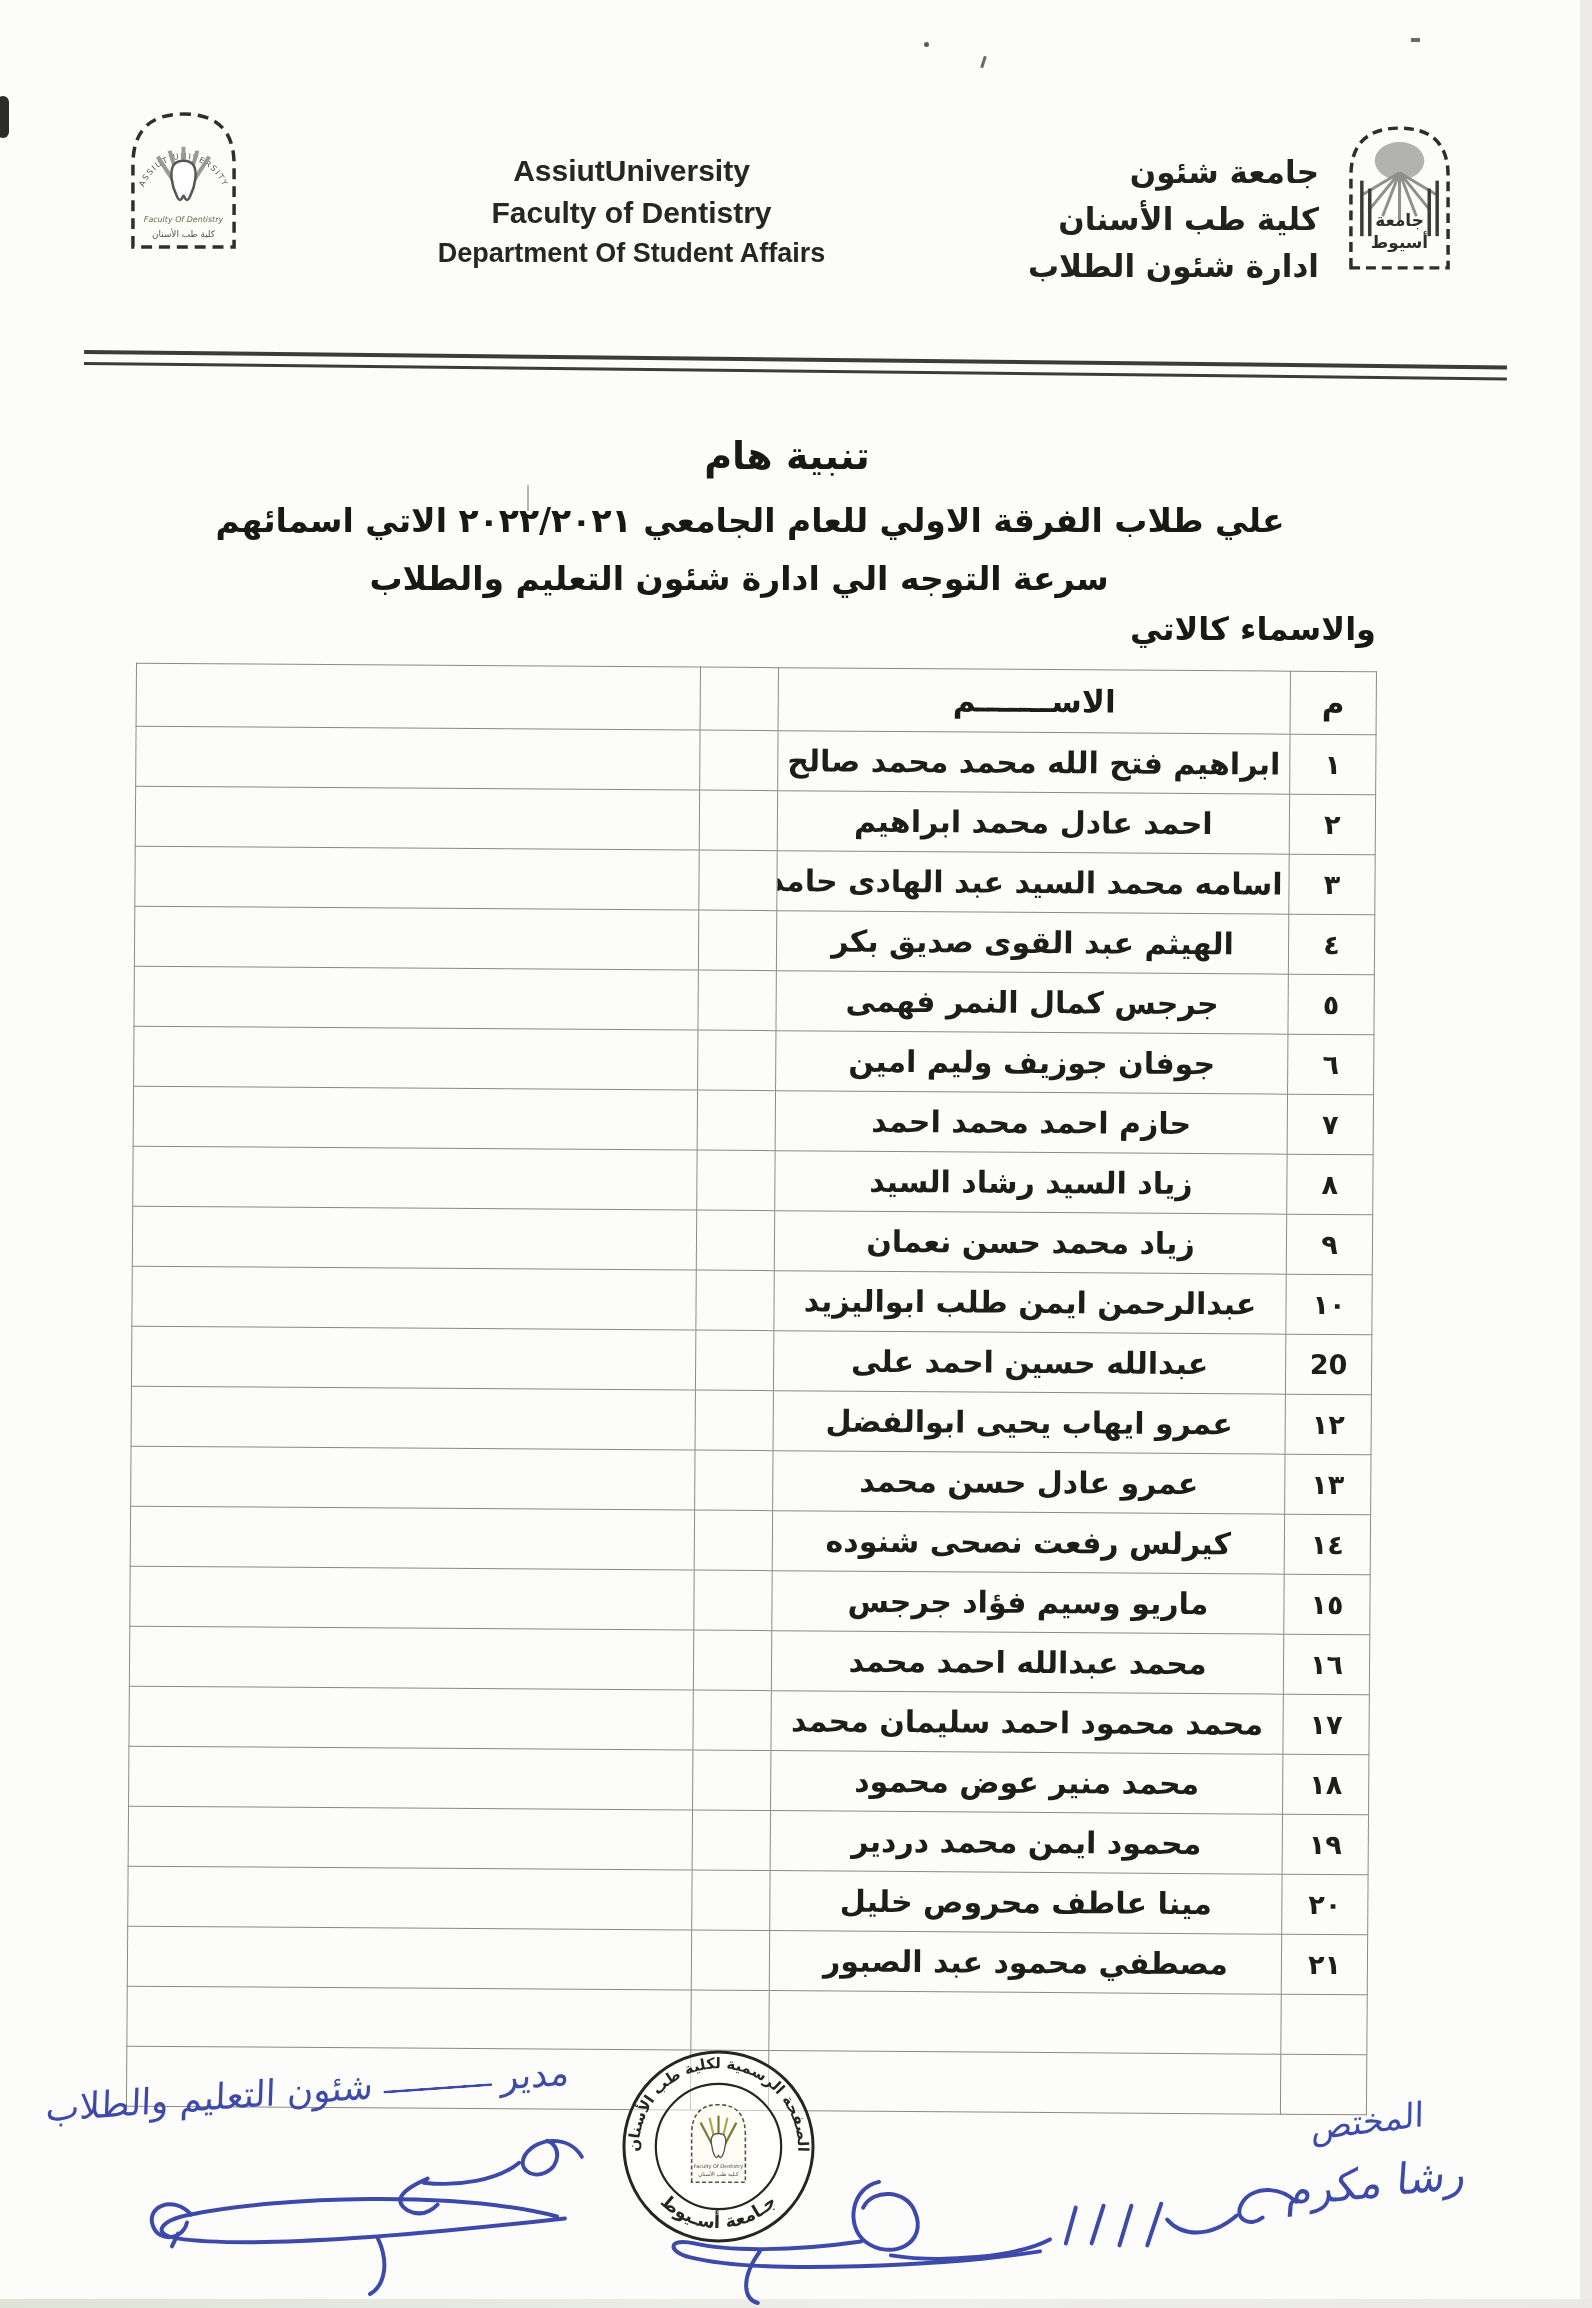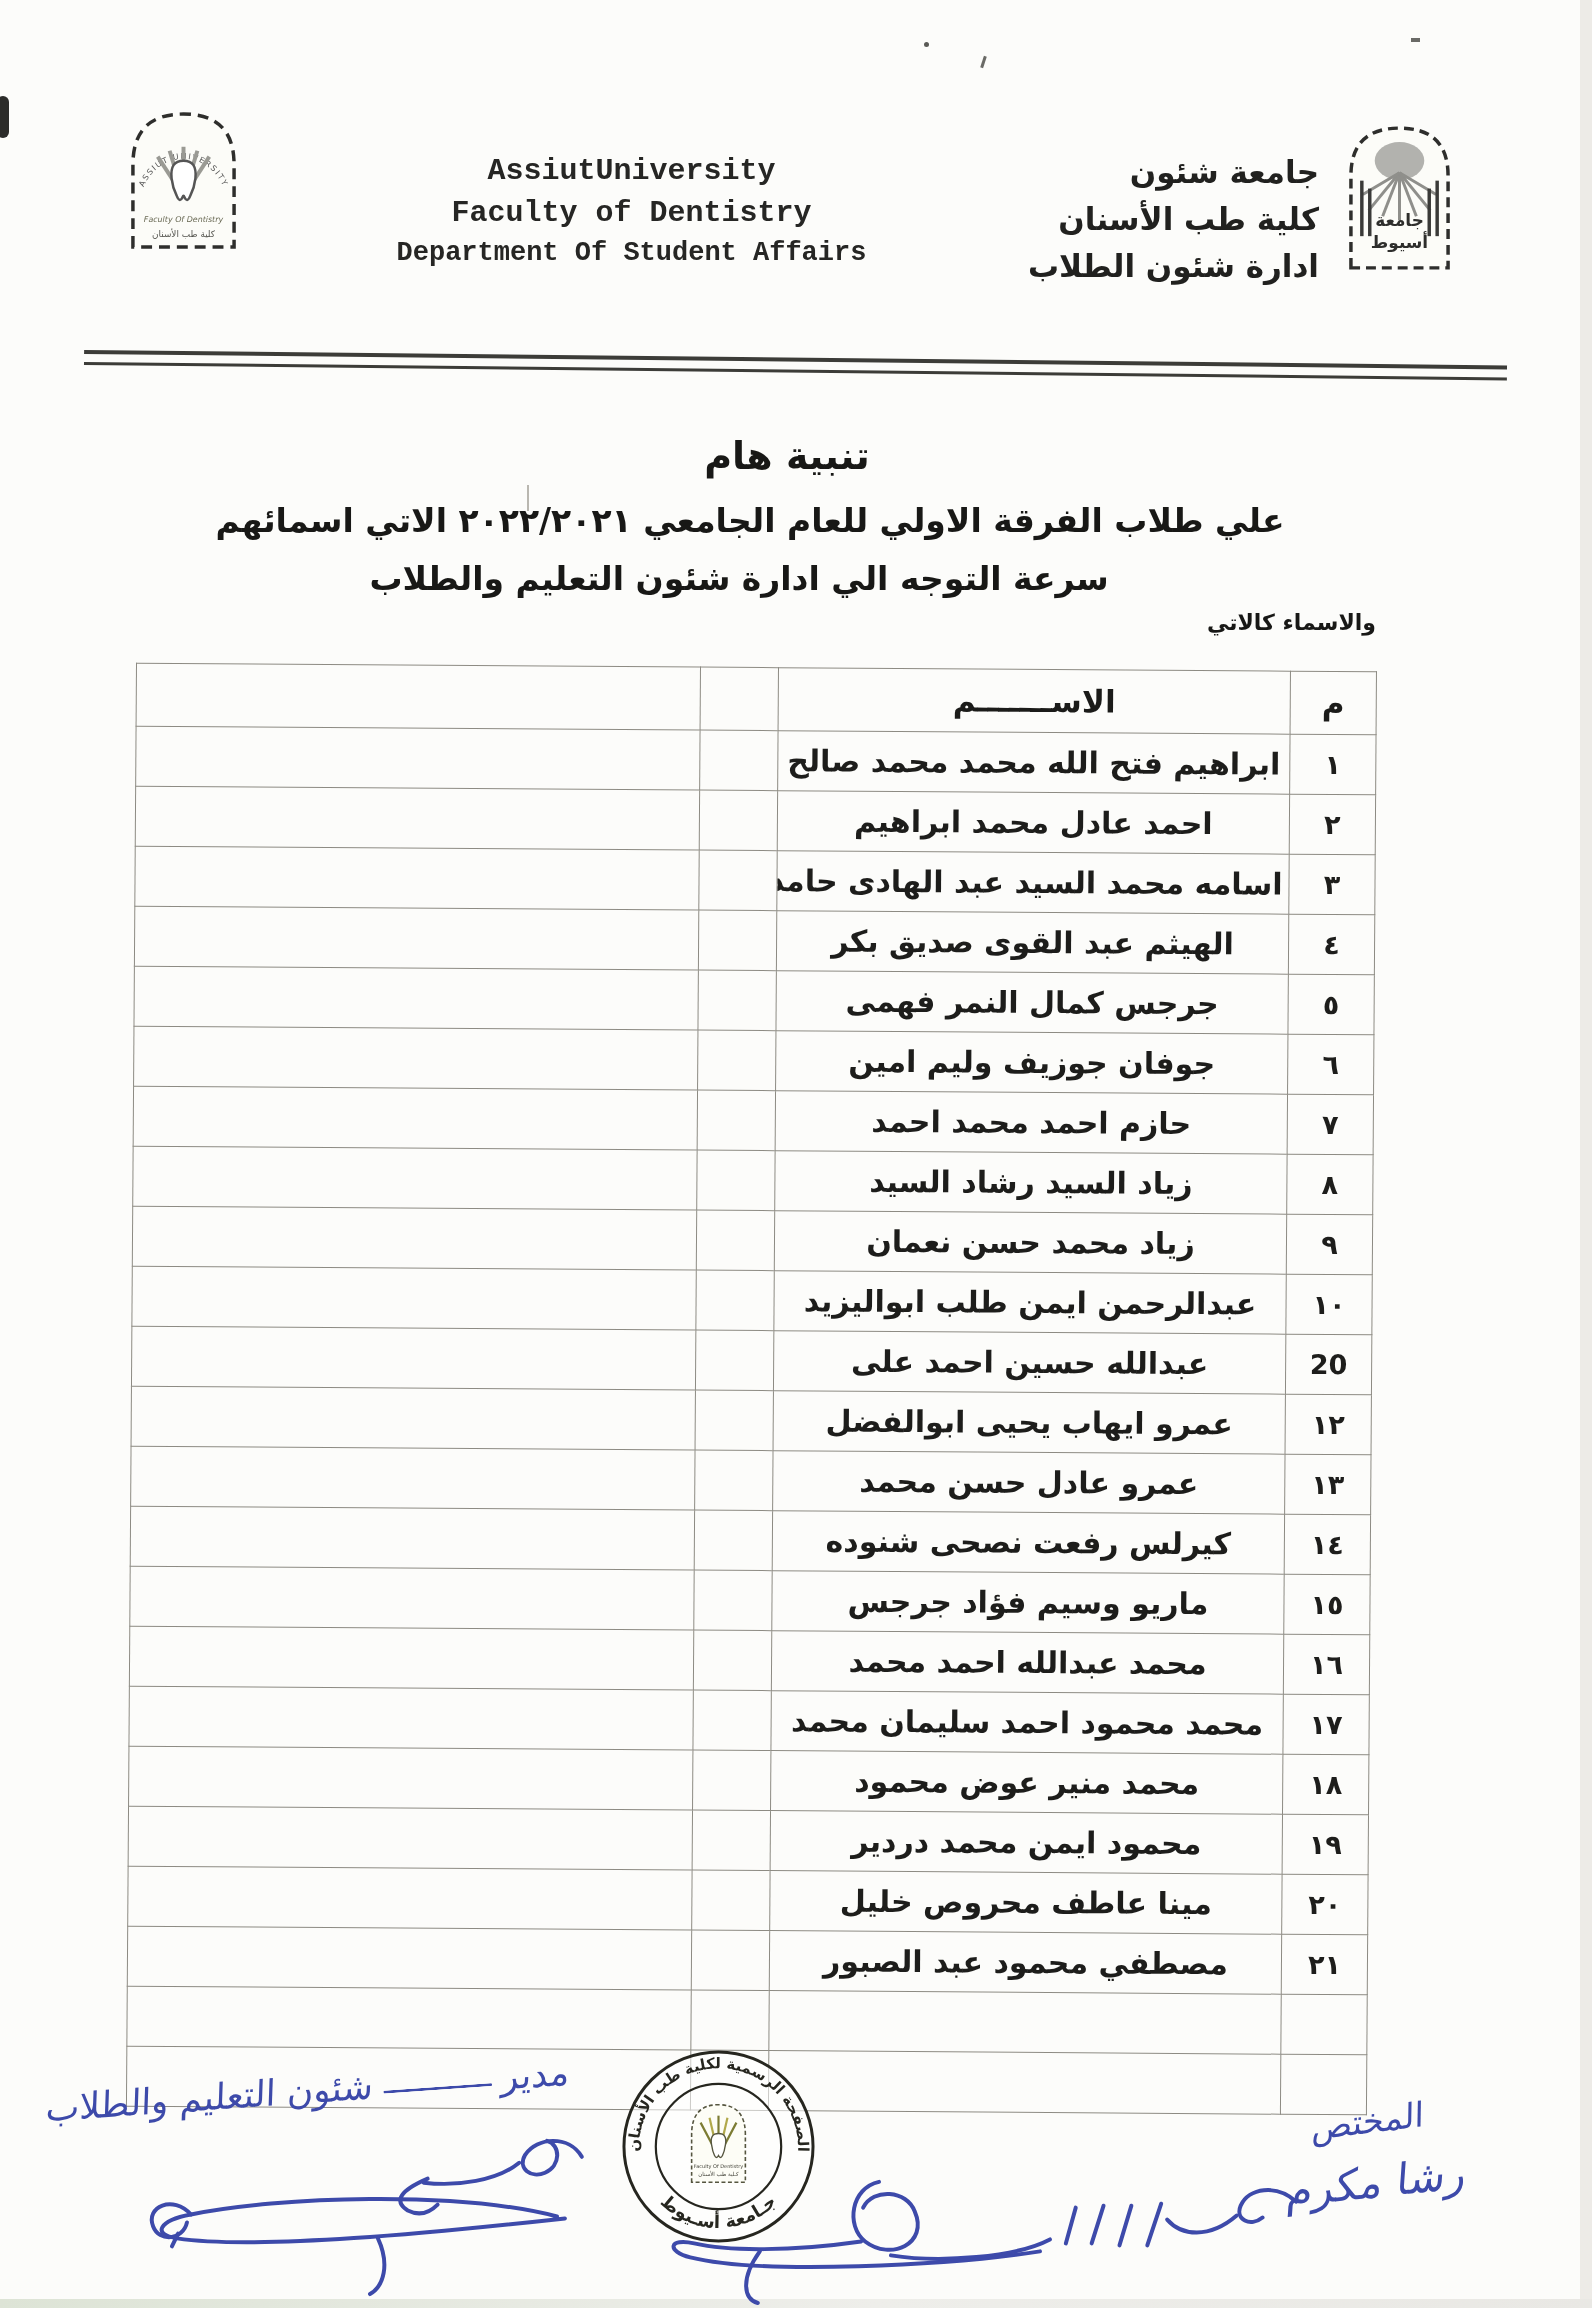--- a/index.html
+++ b/index.html
@@ -8,34 +8,34 @@
   
   .edge-right{position:absolute;right:0;top:0;width:12px;height:100%;background:#edebe7;}
   .edge-bottom{position:absolute;left:0;bottom:0;width:100%;height:9px;
         background:linear-gradient(90deg,#dde4d6,#eeeeea 55%,#e9e8e4);}
   .speck-left{position:absolute;left:-3px;top:96px;width:12px;height:42px;background:#2c2c2a;border-radius:6px;}
   .speck{position:absolute;background:#5a5a56;border-radius:50%;}
   .tick{position:absolute;background:#6a6a66;}
   
   .logo{position:absolute;}
   .en-block{position:absolute;left:328px;top:149px;width:607px;text-align:center;
-        font-family:Liberation Mono, monospace;font-weight:bold;color:#262624;}
+        font-family:Liberation Sans, sans-serif;font-weight:bold;color:#262624;}
   .en-l1{font-size:30px;line-height:44px;}
   .en-l2{font-size:30px;line-height:40px;}
   .en-l3{font-size:27px;line-height:40px;}
   .ar-block{position:absolute;right:273px;top:149px;direction:rtl;text-align:right;
         font-weight:bold;font-size:31px;line-height:47px;color:#21211f;}
   .double-rule{position:absolute;left:84px;top:350px;width:1423px;transform:rotate(0.62deg);transform-origin:left center;}
   .double-rule .rl{height:3.5px;background:#3c3c38;margin-bottom:8px;}
   
   .notice{position:absolute;left:0;width:1592px;direction:rtl;text-align:center;font-weight:bold;color:#181816;}
   .n-title{top:434px;font-size:38px;transform:translateX(-9px);}
   .n-line1{top:501px;font-size:33px;transform:translateX(-46px);}
   .n-line2{top:559px;font-size:33px;transform:translateX(-57px);}
-  .n-line3{position:absolute;right:216px;top:610px;direction:rtl;font-weight:bold;font-size:22px;color:#181816;}
+  .n-line3{position:absolute;right:216px;top:610px;direction:rtl;font-weight:bold;font-size:32px;color:#181816;}
   
   .list-table{position:absolute;left:136px;top:667px;width:1240px;border-collapse:collapse;
         table-layout:fixed;direction:rtl;transform:rotate(0.4deg);transform-origin:center top;}
   .list-table td,.list-table th{border:1px solid #8d8b83;padding:0 6px;vertical-align:middle;
         font-weight:bold;overflow:hidden;white-space:nowrap;}
   .list-table thead th{height:62px;font-size:31px;color:#1b1b19;}
   .list-table tbody td{height:59px;}
   .c-no{text-align:center;font-size:27px;}
   .c-name{text-align:center;font-size:30px;}
   

